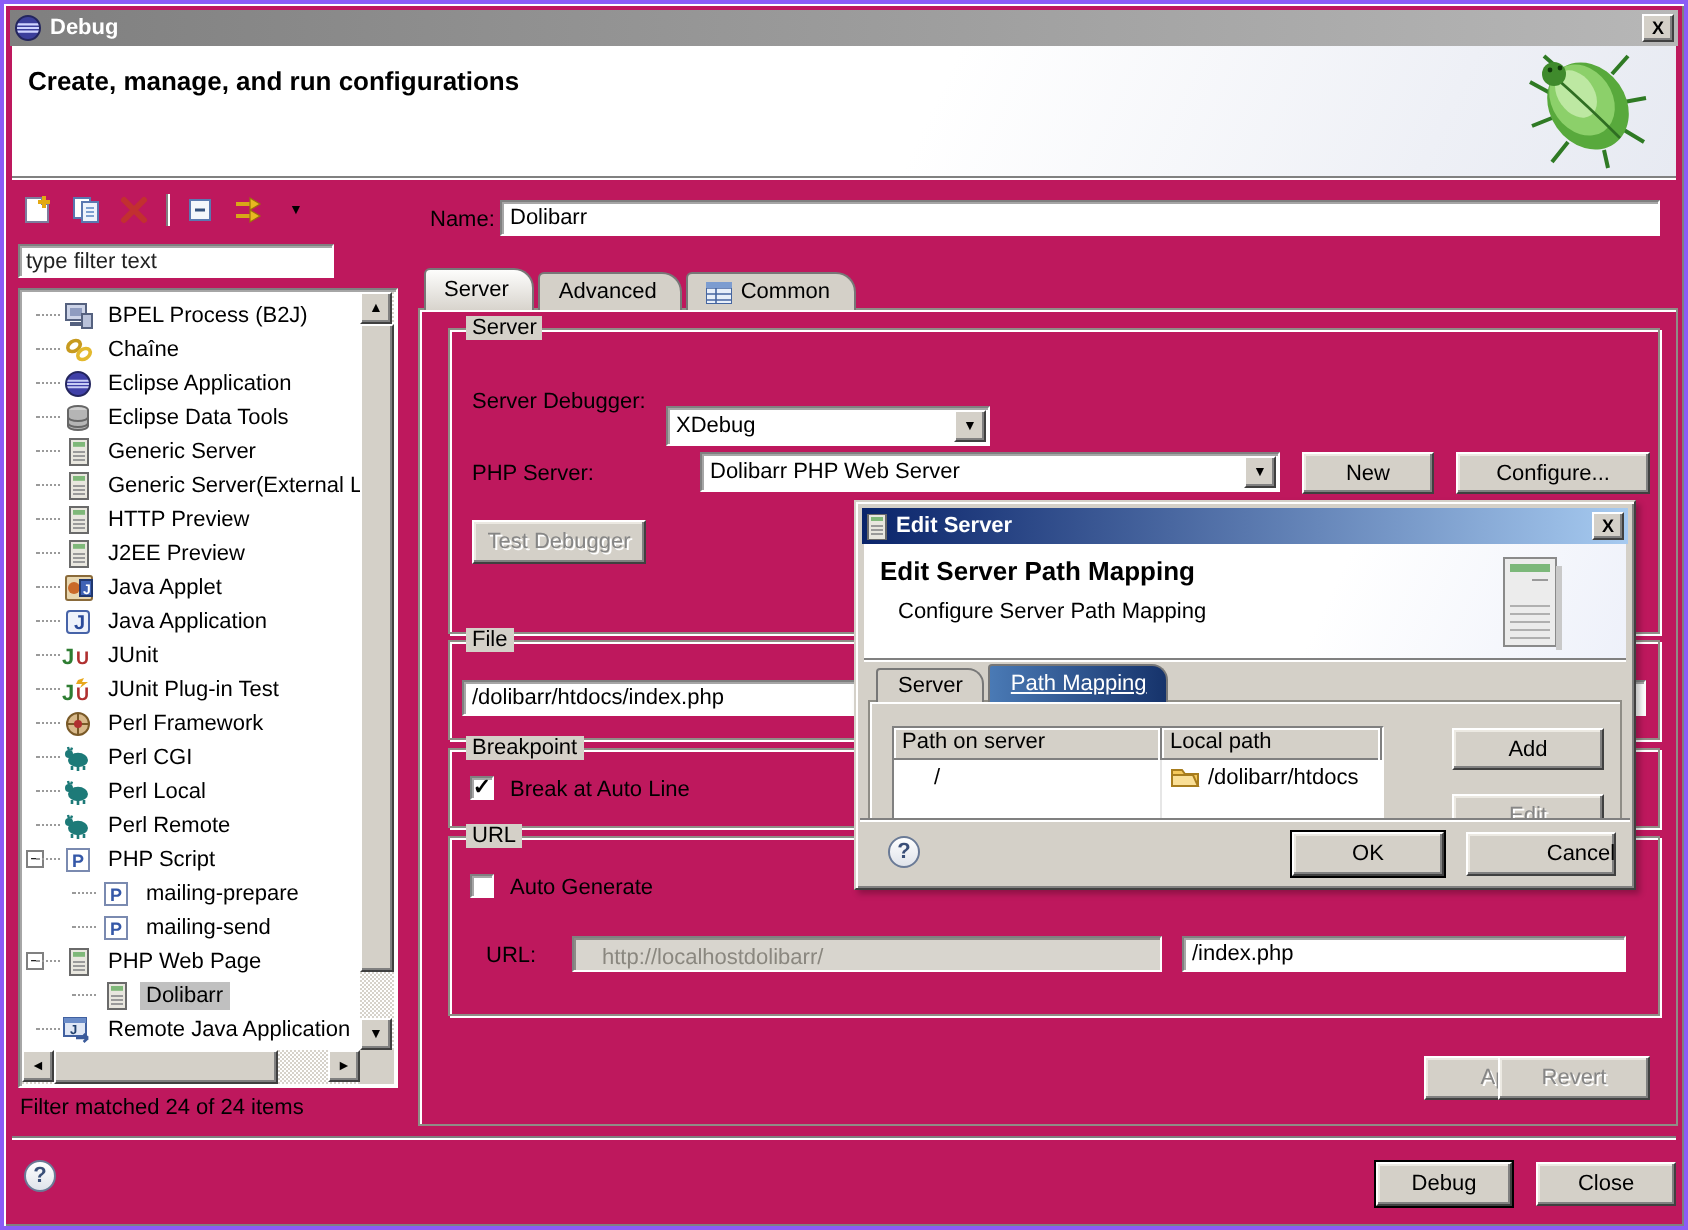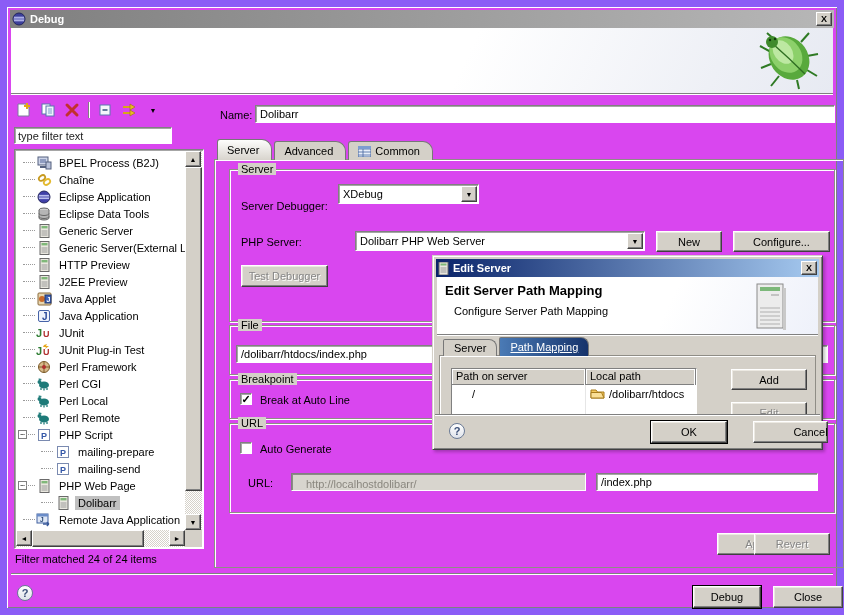--- a/index.html
+++ b/index.html
@@ -1,18 +1,18 @@
 <!DOCTYPE html>
 <html><head>
 <meta charset="utf-8">
 <style>
   * { margin:0; padding:0; box-sizing:border-box; font-family:"Liberation Sans", sans-serif; }
   html,body { width:844px; height:615px; background:#d4d0c8; overflow:hidden; }
-  #window { position:absolute; inset:0; width:844px; height:615px; background:#d946ef;
-            border:7px solid #8b5cf6; box-shadow: inset 1px 1px 0 #fff, inset -1px -1px 0 #808080;
+  #window { position:absolute; inset:0; width:844px; height:615px; background:#be185d;
+            border:2px solid #8b5cf6; box-shadow: inset 1px 1px 0 #fff, inset -1px -1px 0 #808080;
             font-size:11px; color:#000; }
   .sunken { background:#fff; border:1px solid; border-color:#808080 #ffffff #ffffff #808080;
             box-shadow: inset 1px 1px 0 rgba(0,0,0,.35); }
   .btn { position:absolute; display:flex; align-items:center; justify-content:center;
          background:#d4d0c8; border:1px solid; border-color:#ffffff #404040 #404040 #ffffff;
          box-shadow: inset -1px -1px 0 #808080, inset 1px 1px 0 #ece9e2; font-size:11px; cursor:default; }
   .btn.default { box-shadow: inset -1px -1px 0 #808080, inset 1px 1px 0 #ece9e2, 0 0 0 1px #000; }
   .btn.disabled { color:#868686; text-shadow:1px 1px 0 #fff; }
   .group { position:absolute; border:1px solid #8f8d86; box-shadow: inset 1px 1px 0 #ffffff, 1px 1px 0 #ffffff; }
   .glabel { position:absolute; top:-7px; left:8px; background:#d4d0c8; padding:0 3px; line-height:12px; }
@@ -129,20 +129,21 @@
           <circle cx="7" cy="7" r="6" fill="#3c3f9b"></circle>
           <path d="M1.5 5.2h11M1 7h12M1.5 8.8h11" stroke="#cfd4ff" stroke-width="1.1"></path>
           <circle cx="7" cy="7" r="6" fill="none" stroke="#23255e"></circle>
         </svg>
     </span>
     <span>Debug</span>
     <span class="winx">X</span>
   </div>
 
   <div class="banner">
+    <div class="h1">Create, manage, and run configurations</div>
     <span style="position:absolute; right:14px; top:2px;">
       <svg width="62" height="60" viewBox="0 0 62 60">
         <g stroke="#2f7a24" stroke-width="2" fill="none">
           <path d="M18 10 L10 3 M14 22 L3 16 M14 34 L4 38 M22 46 L14 56 M40 50 L42 59 M50 40 L60 46 M50 26 L61 24 M44 12 L52 3"></path>
         </g>
         <ellipse cx="32" cy="28" rx="19" ry="23" transform="rotate(-35 32 28)" fill="#58a93c"></ellipse>
         <ellipse cx="29" cy="25" rx="15" ry="19" transform="rotate(-35 29 25)" fill="#8cd06a"></ellipse>
         <ellipse cx="26" cy="22" rx="9" ry="13" transform="rotate(-35 26 22)" fill="#bde8a2"></ellipse>
         <path d="M16 14 Q32 28 48 44" stroke="#2f6e22" stroke-width="1.4" fill="none"></path>
         <circle cx="15" cy="12" r="6" fill="#3f8a2c"></circle>
@@ -475,21 +476,21 @@
           </svg>
       </span>
       <span>Common</span>
     </div>
   </div>
   <div id="tab-content"></div>
 
   <div class="group" style="left:222px; top:162px; width:606px; height:153px;">
     <span class="glabel">Server</span>
     <span class="lbl" style="left:11px; top:30px;">Server Debugger:</span>
-    <div class="combo" style="left:108px; top:14px; width:141px; height:20px;">
+    <div class="combo" style="left:108px; top:38px; width:162px; height:20px;">
       <span>XDebug</span>
       <span class="cbtn">▼</span>
     </div>
     <span class="lbl" style="left:11px; top:66px;">PHP Server:</span>
     <div class="combo" style="left:125px; top:61px; width:290px; height:20px;">
       <span>Dolibarr PHP Web Server</span>
       <span class="cbtn">▼</span>
     </div>
     <div class="btn" style="left:426px; top:61px; width:66px; height:21px;">
       <span>New</span>
@@ -618,18 +619,18 @@
       </div>
     </div>
 
     <div id="dlg-bottom">
       <span class="help" style="left:14px; top:8px;">
           <span>?</span>
         </span>
       <div class="btn default" style="left:216px; top:6px; width:76px; height:22px;">
         <span>OK</span>
       </div>
-      <div class="btn" style="left:318px; top:6px; width:75px; height:22px;padding-left:40px;">
+      <div class="btn" style="left:303px; top:6px; width:75px; height:22px;padding-left:40px;">
         <span>Cancel</span>
       </div>
     </div>
   </div>
 </div>
 
 </body></html>

